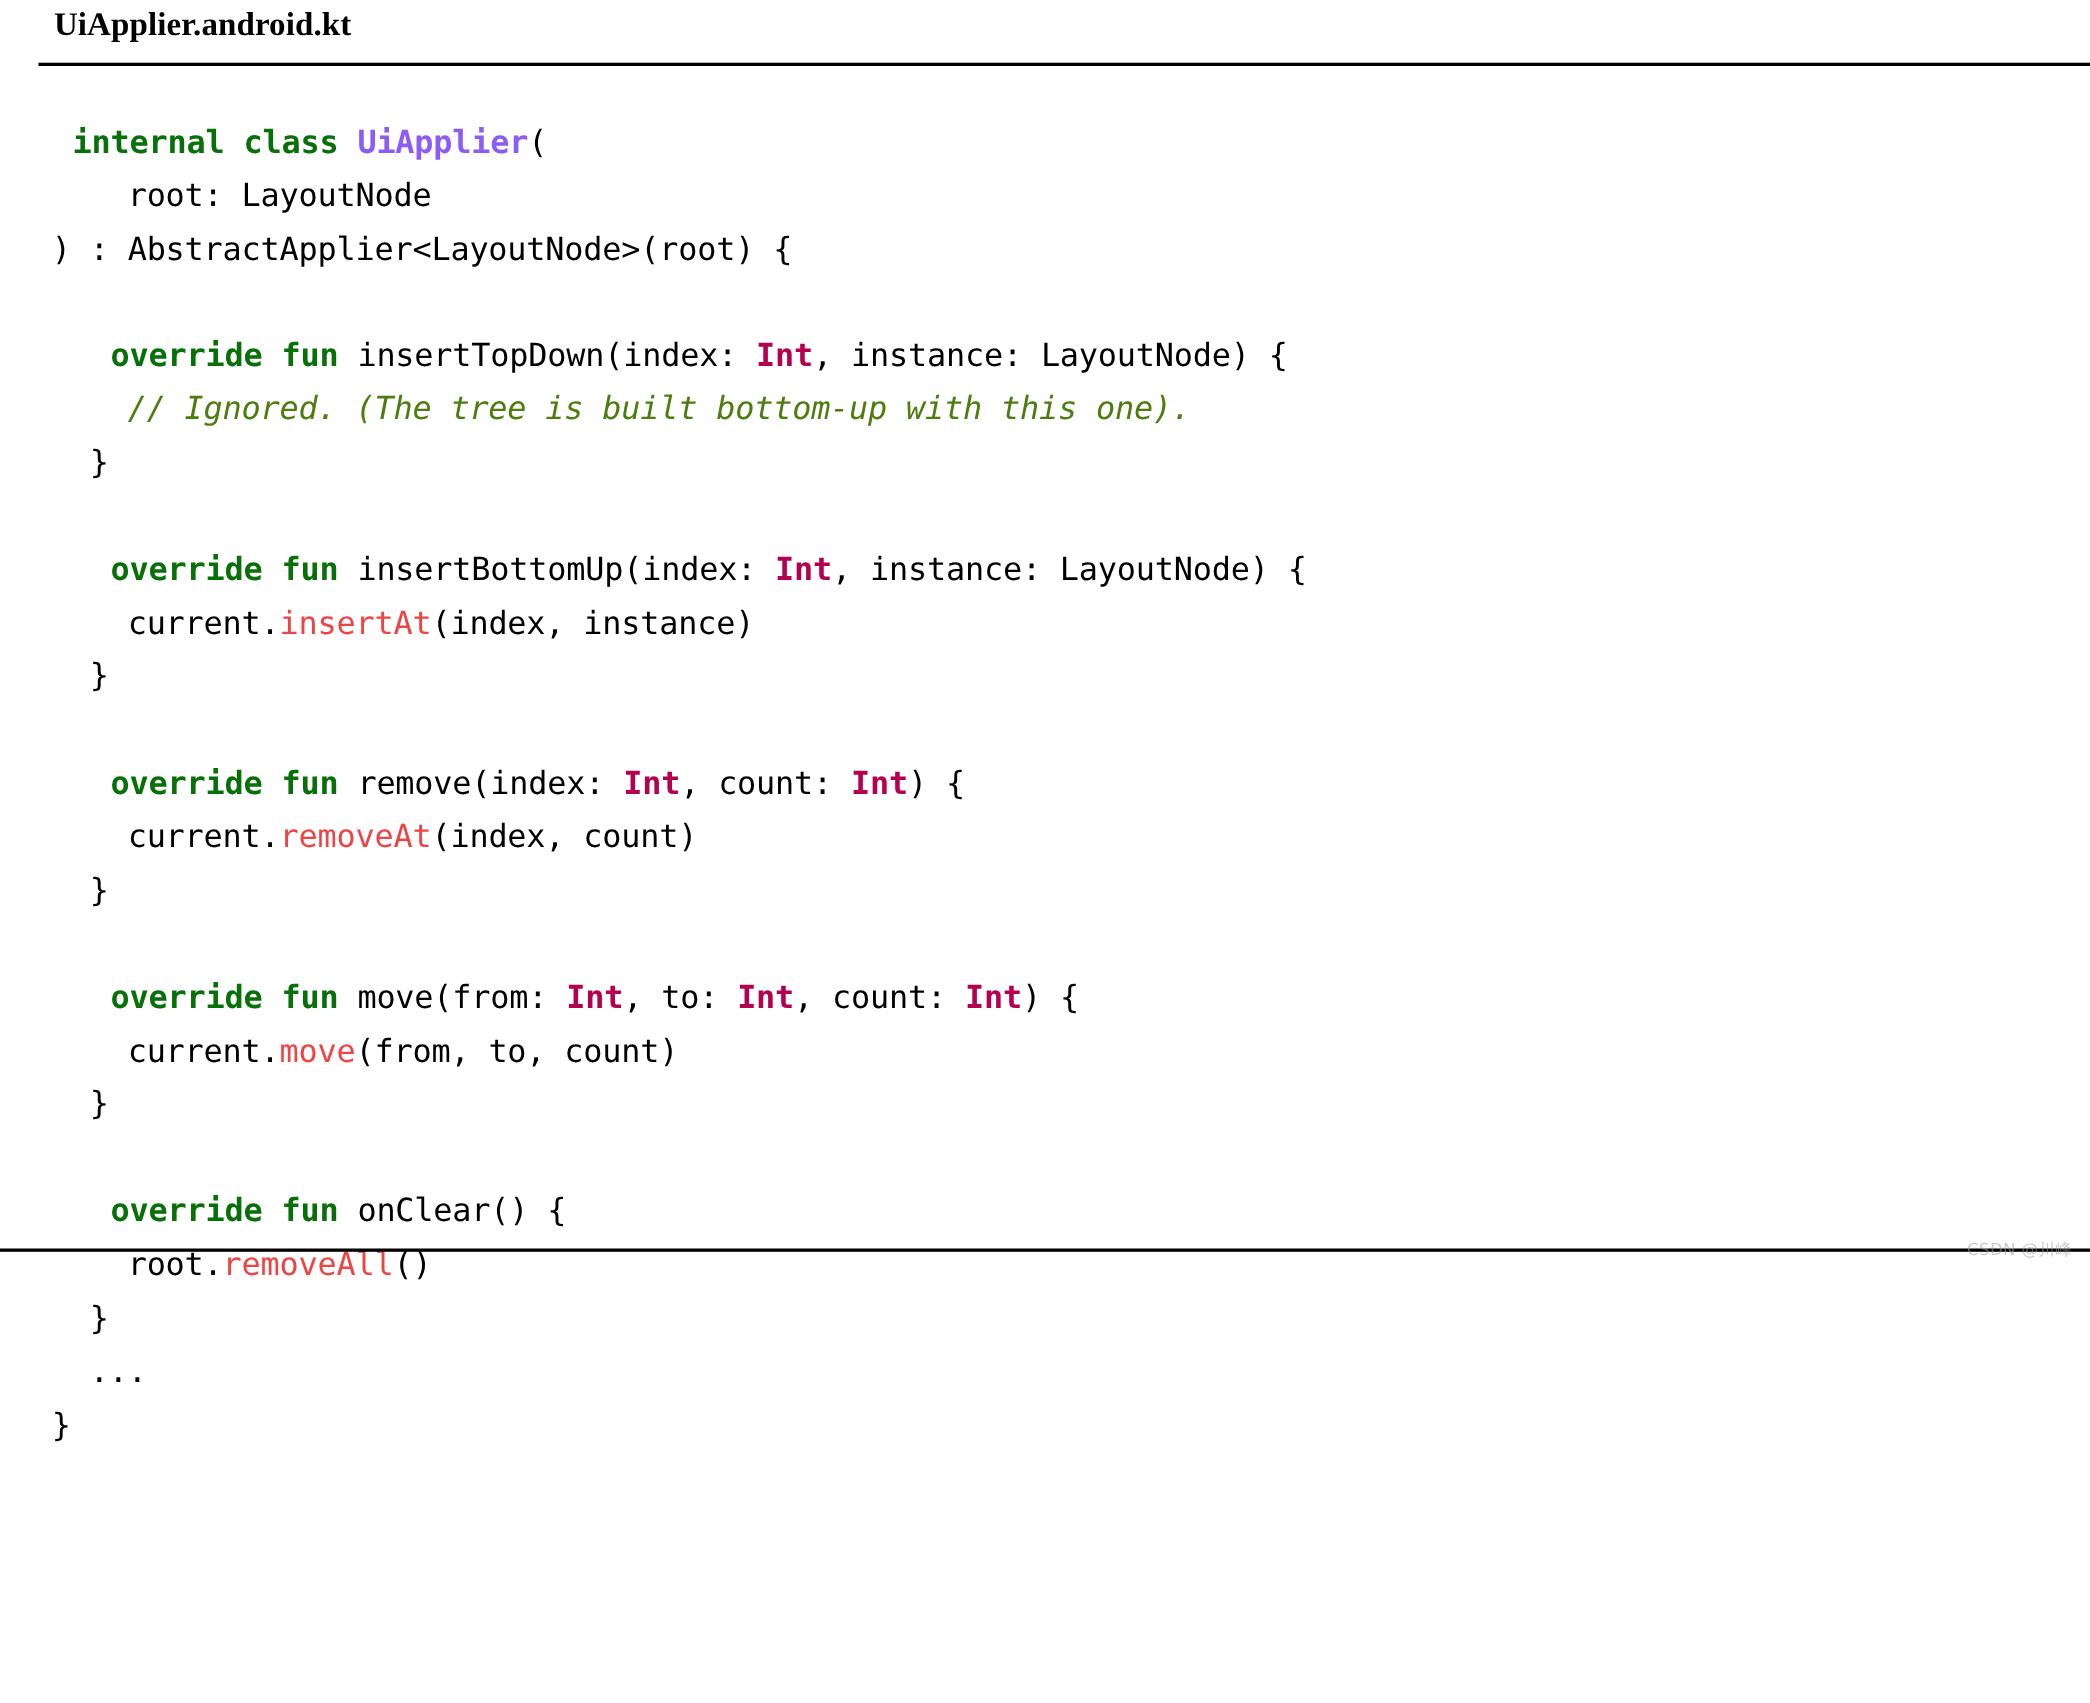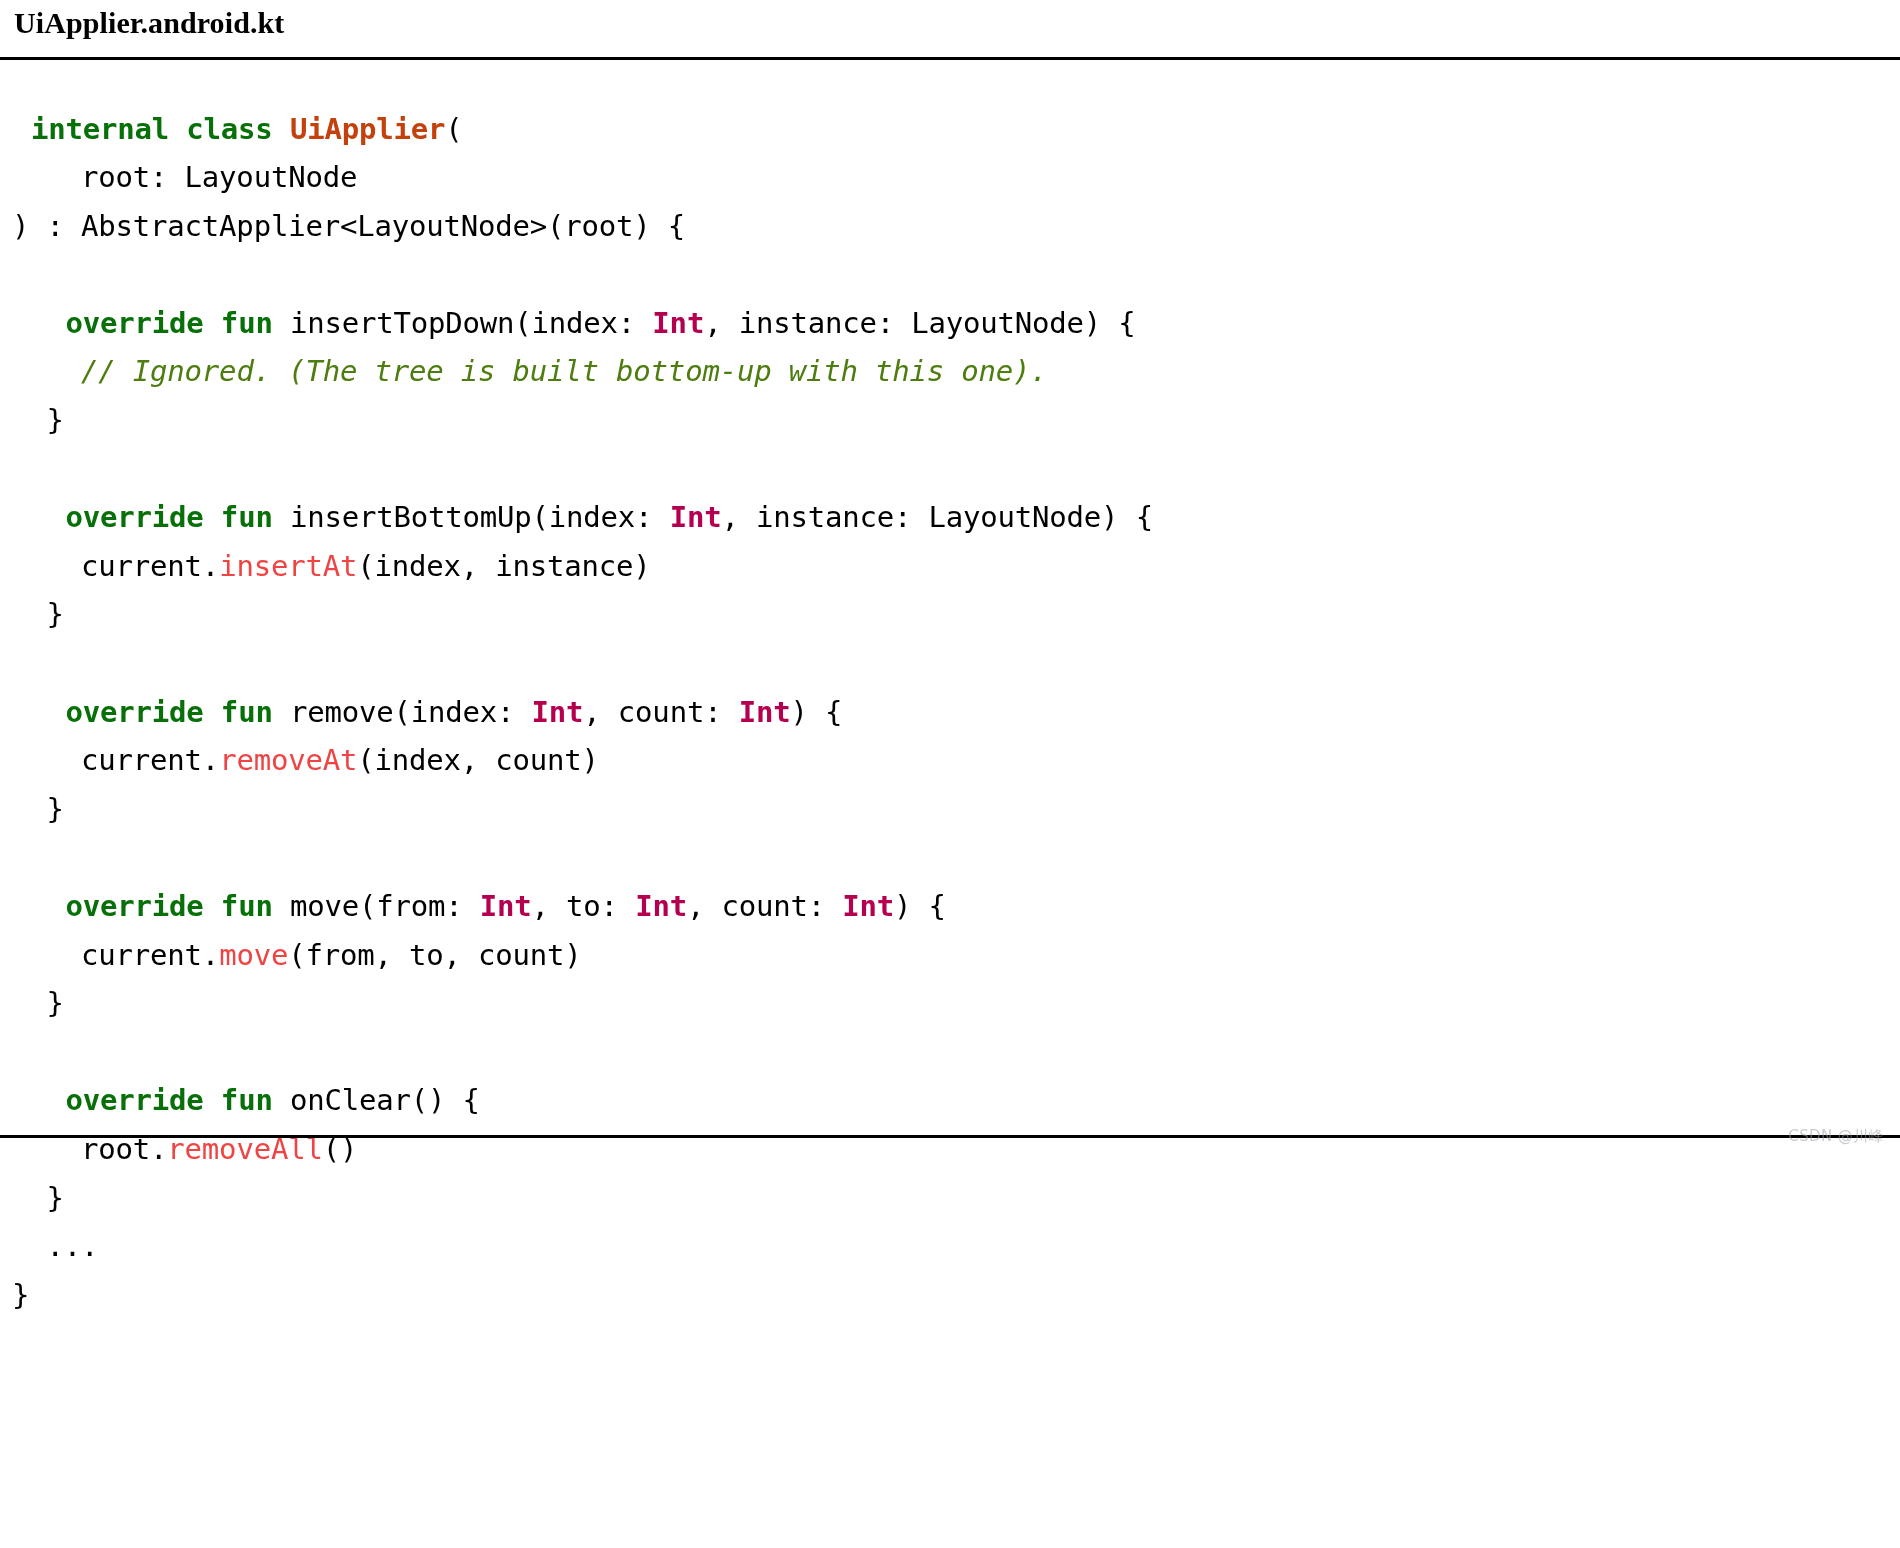--- a/index.html
+++ b/index.html
@@ -14,20 +14,21 @@
     overflow: hidden;
     font-family: "Liberation Sans", sans-serif;
   }
 
   .page {
     position: relative;
     width: 1900px;
     height: 1168px;
     box-sizing: border-box;
     background: #ffffff;
+    padding-left: 35px;
   }
 
   
   .title-bar {
     padding: 6px 0 10px 14px;
   }
   .file-title {
     font-family: "Liberation Serif", "DejaVu Serif", serif;
     font-size: 30px;
     font-weight: 700;
@@ -60,21 +61,21 @@
     padding: 16px 0 0 12px;
     letter-spacing: -0.2px;
   }
   .code .ln {
     display: block;
     min-height: 48.6px;
   }
 
   
   .kw   { color: #087008; font-weight: 700; margin-left: 19px; }  
-  .cls  { color: #c2410c; font-weight: 700; }  
+  .cls  { color: #8b5cf6; font-weight: 700; }  
   .fn   { color: #000000; }                    
   .typ  { color: #B5004F; font-weight: 700; }  
   .call { color: #ef4444; }                    
   .cmt  { color: #4d7c0f; font-style: italic; }
   .pl   { color: #000000; }                    
 
   
   .watermark {
     position: absolute;
     right: 16px;

